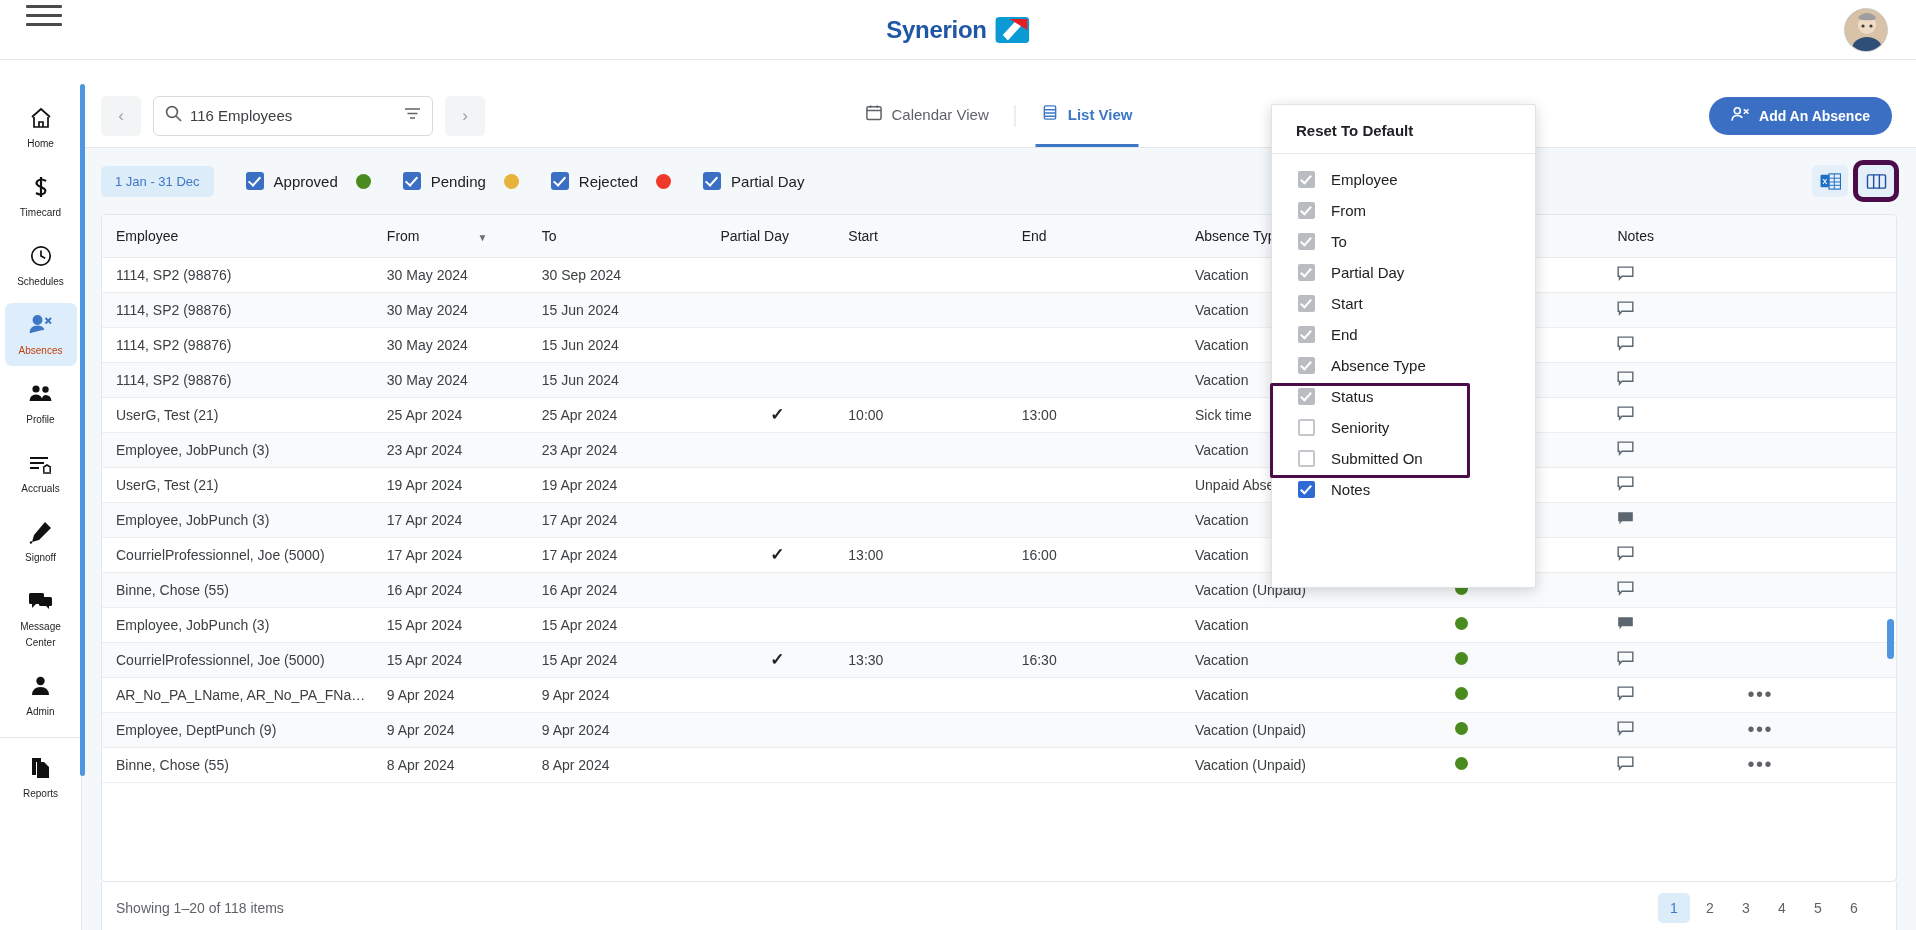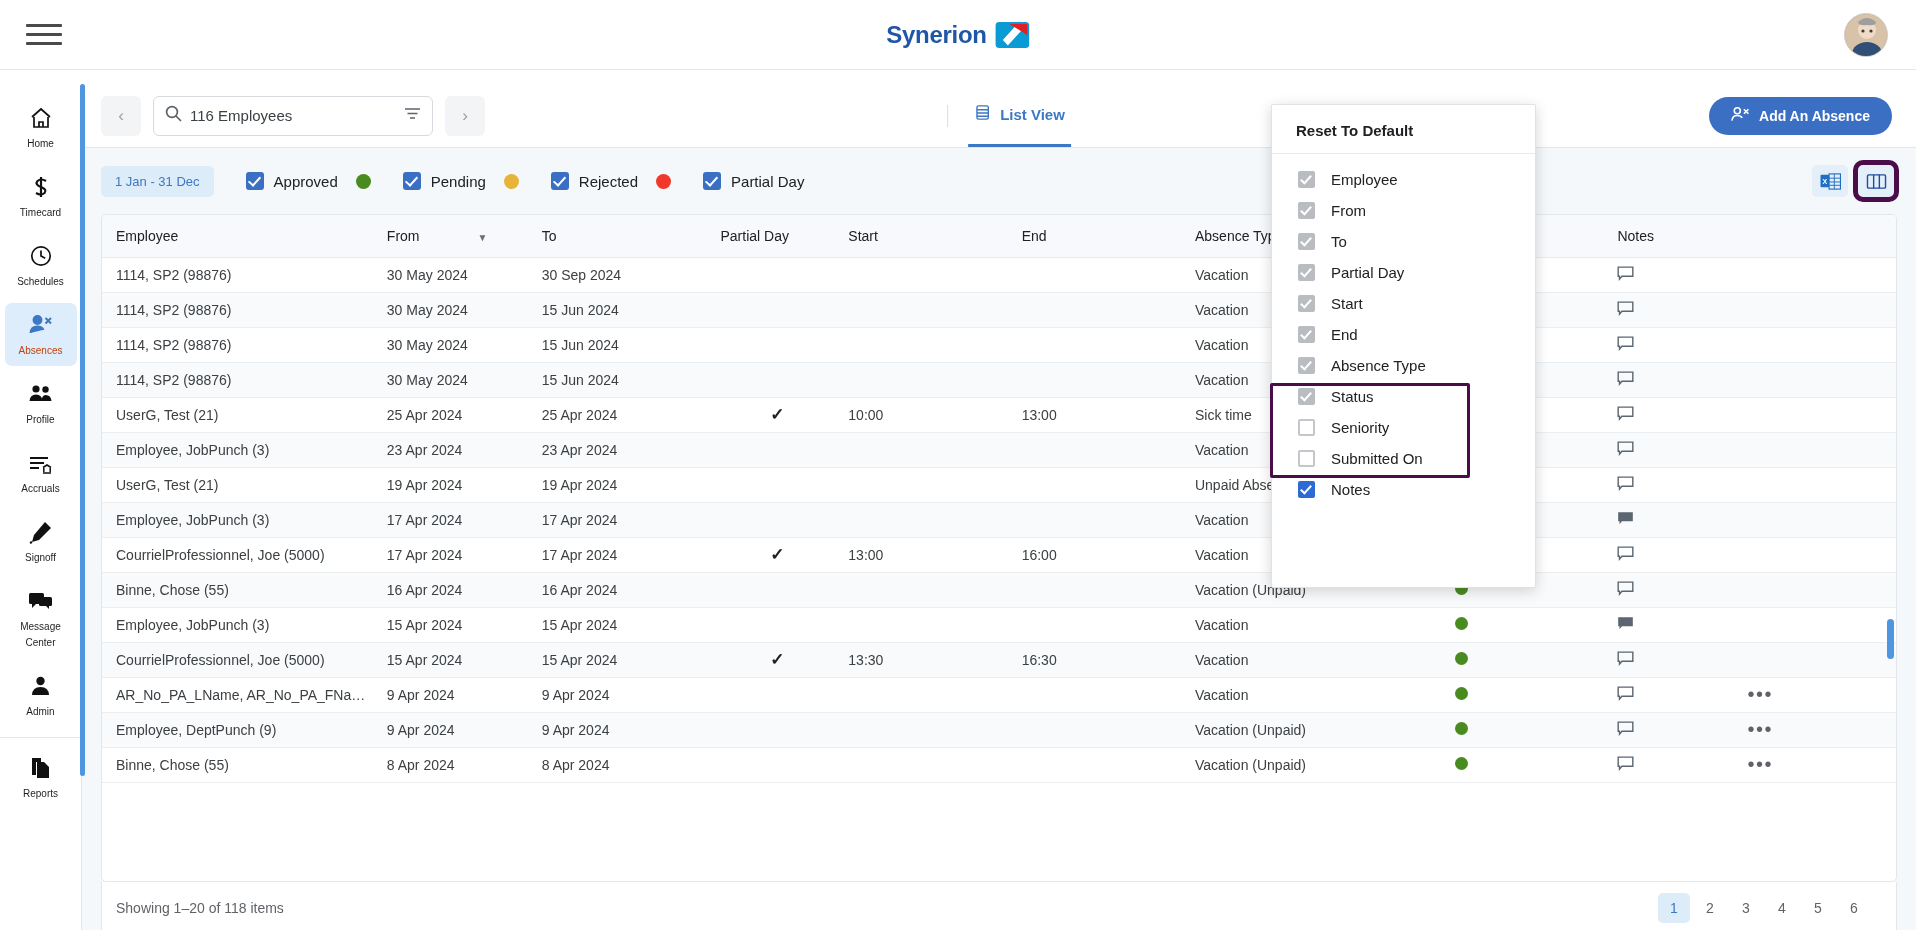--- a/index.html
+++ b/index.html
@@ -6,24 +6,24 @@
   html, body {
     width: 1916px; height: 930px;
     font-family: "Liberation Sans", sans-serif;
     background: #ffffff;
     overflow: hidden;
   }
   body { position: relative; }
 
   
   .topbar {
-    height: 70px; width: 100%;
+    height: 60px; width: 100%;
     background: #ffffff;
     border-bottom: 1px solid #e3e6ea;
-    display: flex; align-items: center;
+    display: flex; 
     position: relative;
   }
   .hamburger {
     margin-left: 26px;
     width: 36px; height: 30px;
     display: flex; flex-direction: column; justify-content: center; gap: 6px;
     cursor: pointer;
   }
   .hamburger span { display:block; height: 3px; background: #4a4a4a; border-radius: 1px; }
   .brand {
@@ -391,20 +391,30 @@
       <span class="val">116 Employees</span>
       <span>
         <svg width="17" height="15" viewBox="0 0 17 15" stroke="#5f6368" stroke-width="1.7">
             <path d="M1 3 H16 M3.5 7.5 H13.5 M6 12 H11"></path>
           </svg>
       </span>
     </div>
     <div class="nav-arrow" style="margin-left:12px">›</div>
 
     <div class="tabs">
+      <div class="tab">
+        <span>
+          <svg width="17" height="17" viewBox="0 0 18 18" fill="none" stroke="#5f6368" stroke-width="1.6">
+              <rect x="1.5" y="3" width="15" height="13.5" rx="1.6"></rect>
+              <path d="M1.5 7 H16.5"></path>
+              <path d="M5.5 1.5 V4 M12.5 1.5 V4"></path>
+            </svg>
+        </span>
+        <span>Calendar View</span>
+      </div>
       <div class="tab-div"></div>
       <div class="tab active">
         <span>
           <svg width="17" height="17" viewBox="0 0 18 18" fill="none" stroke="#3d78c4" stroke-width="1.5">
               <rect x="3" y="2" width="12" height="14" rx="1.6"></rect>
               <path d="M3 6 H15 M3 9.5 H15 M3 13 H15"></path>
             </svg>
         </span>
         <span>List View</span>
       </div>

